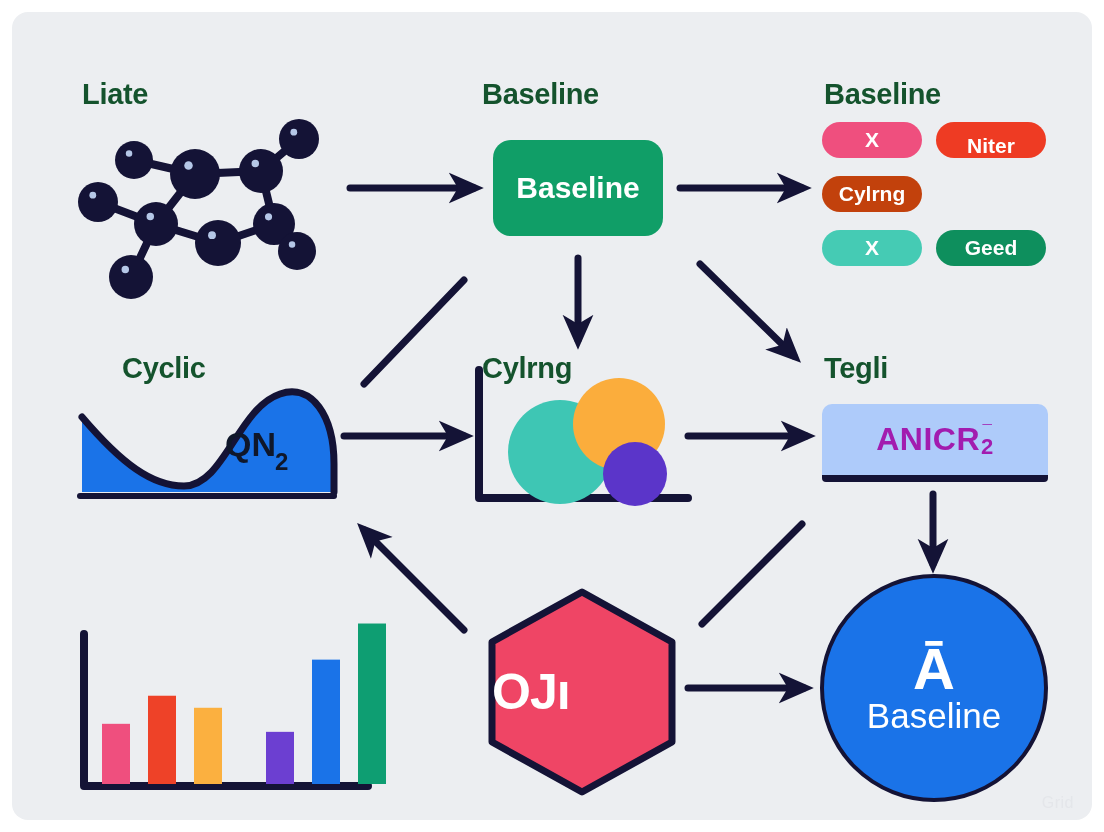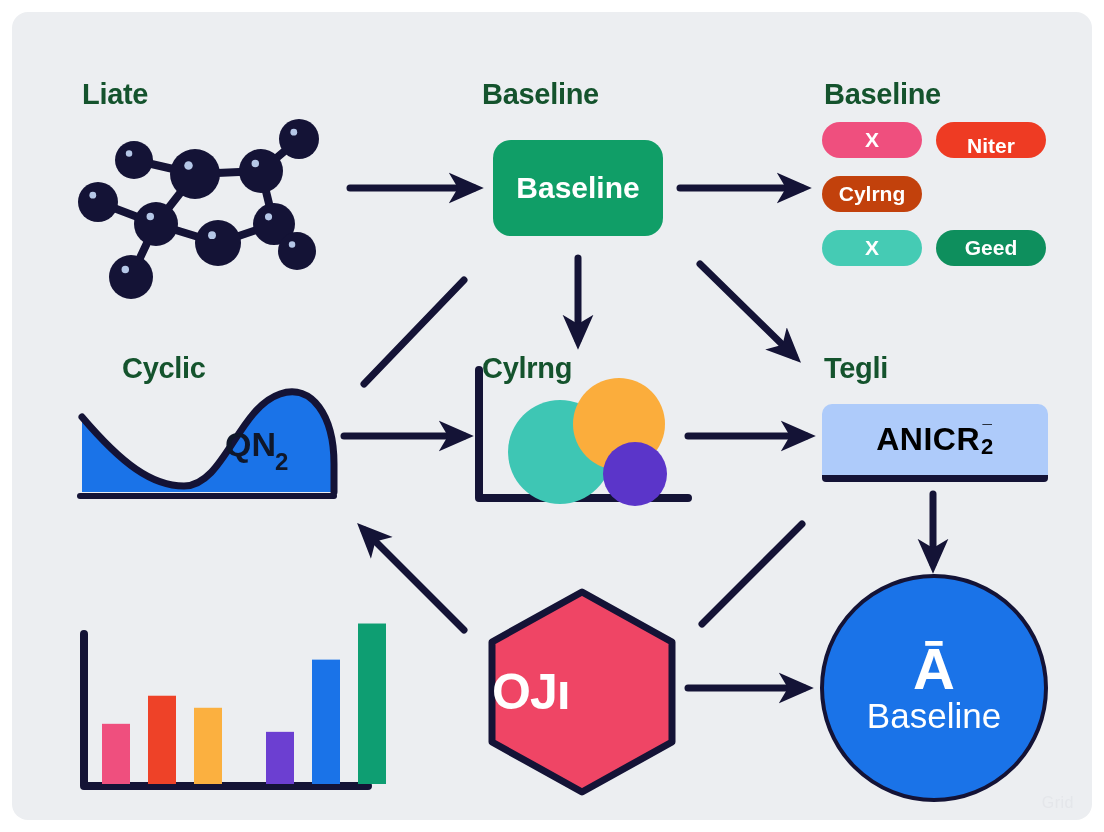--- a/index.html
+++ b/index.html
@@ -67,21 +67,21 @@
     font-weight: 700;
   }
   #tegli-box {
     left: 810px;
     top: 392px;
     width: 226px;
     height: 78px;
     background: #aecbfa;
     border-radius: 10px 10px 4px 4px;
     border-bottom: 7px solid #141336;
-    color: #000000;
+    color: #a21caf;
     font-size: 32px;
     font-weight: 700;
     letter-spacing: 0.5px;
   }
   #tegli-box .sub-glyph {
     display: inline-flex;
     flex-direction: column;
     align-items: center;
     justify-content: center;
     font-size: 21px;

